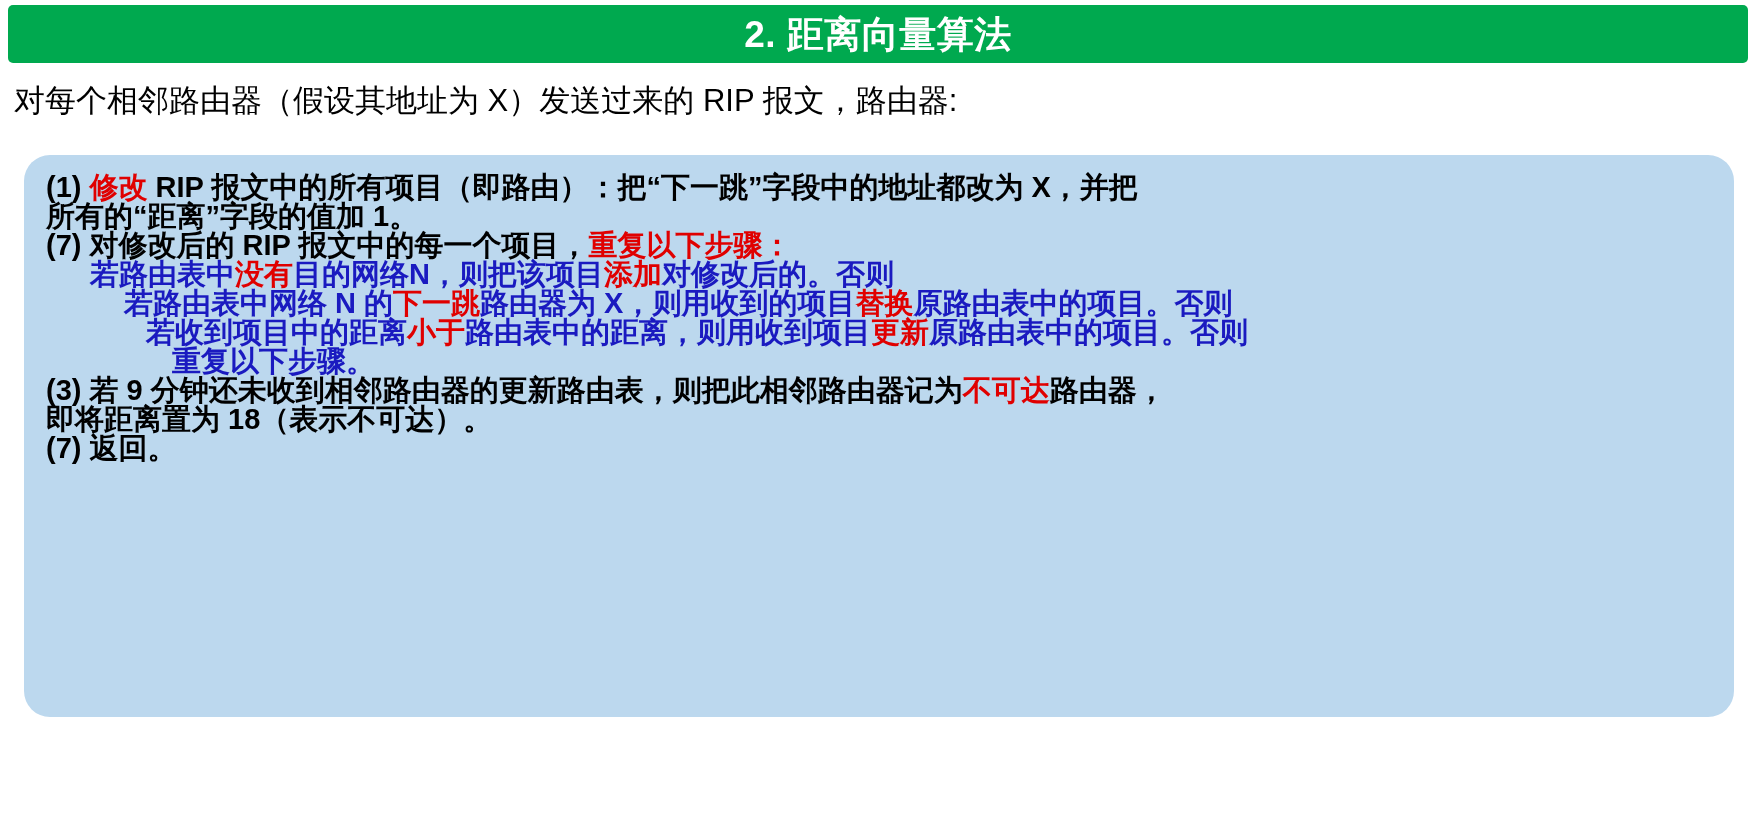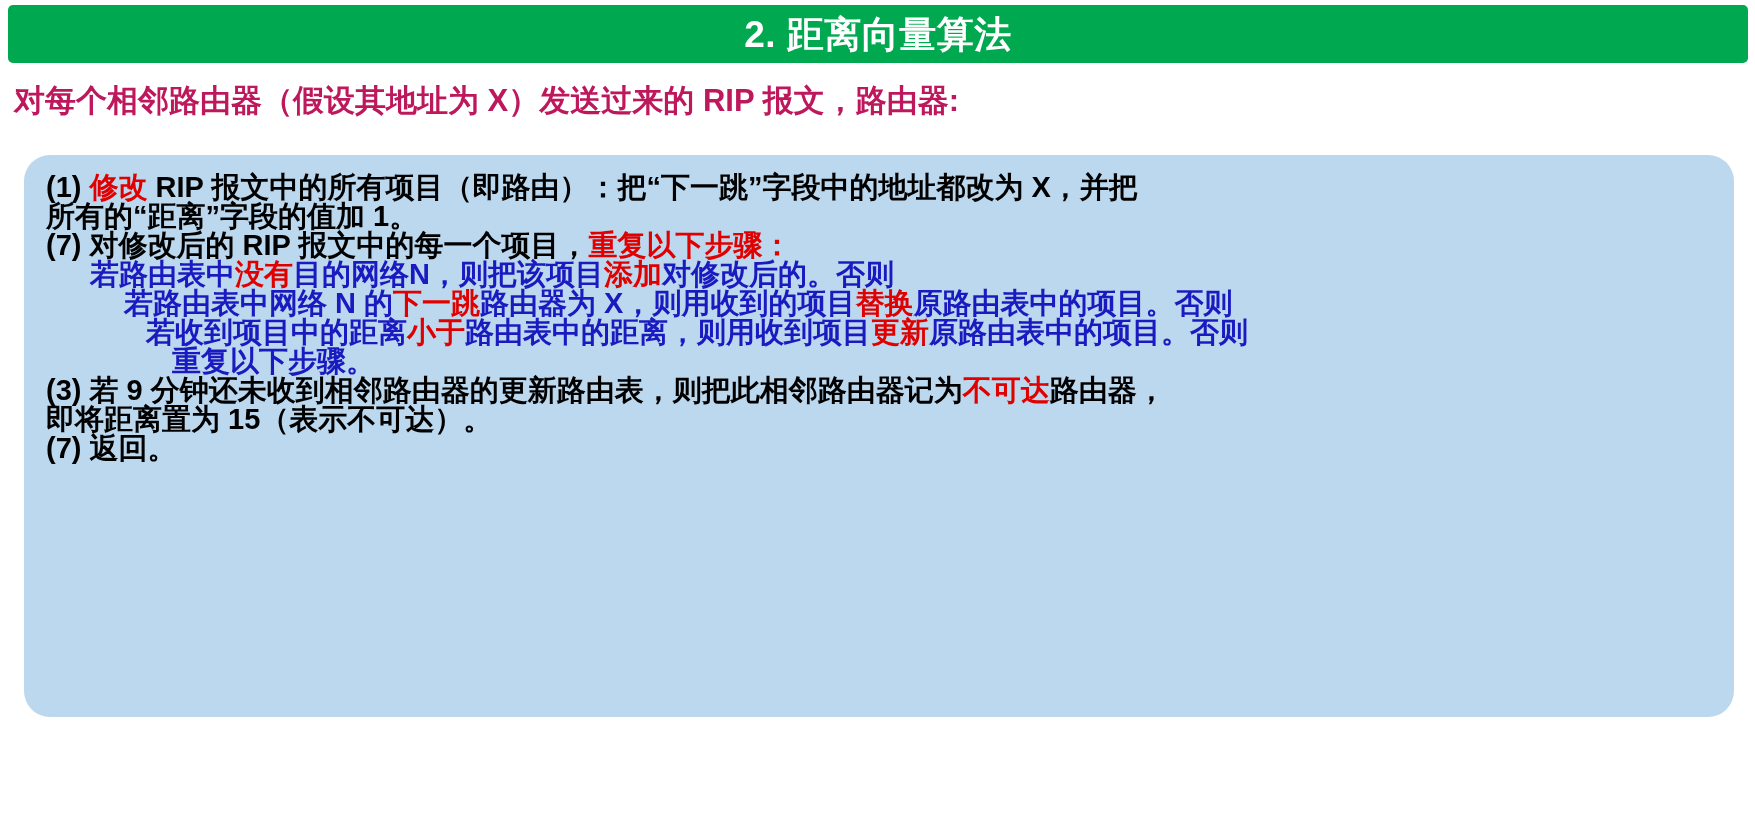--- a/index.html
+++ b/index.html
@@ -42,23 +42,23 @@
     line-height: 1;
     white-space: nowrap;
   }
 
   
   #subtitle {
     position: absolute;
     left: 14px;
     top: 80px;
     width: 1720px;
-    color: #be185d;
+    color: #000000;
     font-size: 31px;
-    font-weight: bold;
+    font-weight: normal;
     white-space: nowrap;
     line-height: 1.35;
   }
 
   
   #body-panel {
     position: absolute;
     left: 24px;
     top: 155px;
     width: 1710px;
@@ -129,21 +129,21 @@
     </div>
 
     <div class="line blue ind4">
       <span class="blu">重复以下步骤。</span>
     </div>
 
     <div class="line black">
       <span class="blk">(3) 若 9 分钟还未收到相邻路由器的更新路由表，则把此相邻路由器记为</span><span class="red">不可达</span><span class="blk">路由器，</span>
     </div>
     <div class="line black">
-      <span class="blk">即将距离置为 15（表示不可达）。</span>
+      <span class="blk">即将距离置为 18（表示不可达）。</span>
     </div>
 
     <div class="line black">
       <span class="blk">(7) 返回。</span>
     </div>
 
   </div>
 </div>
 
 </body></html>

